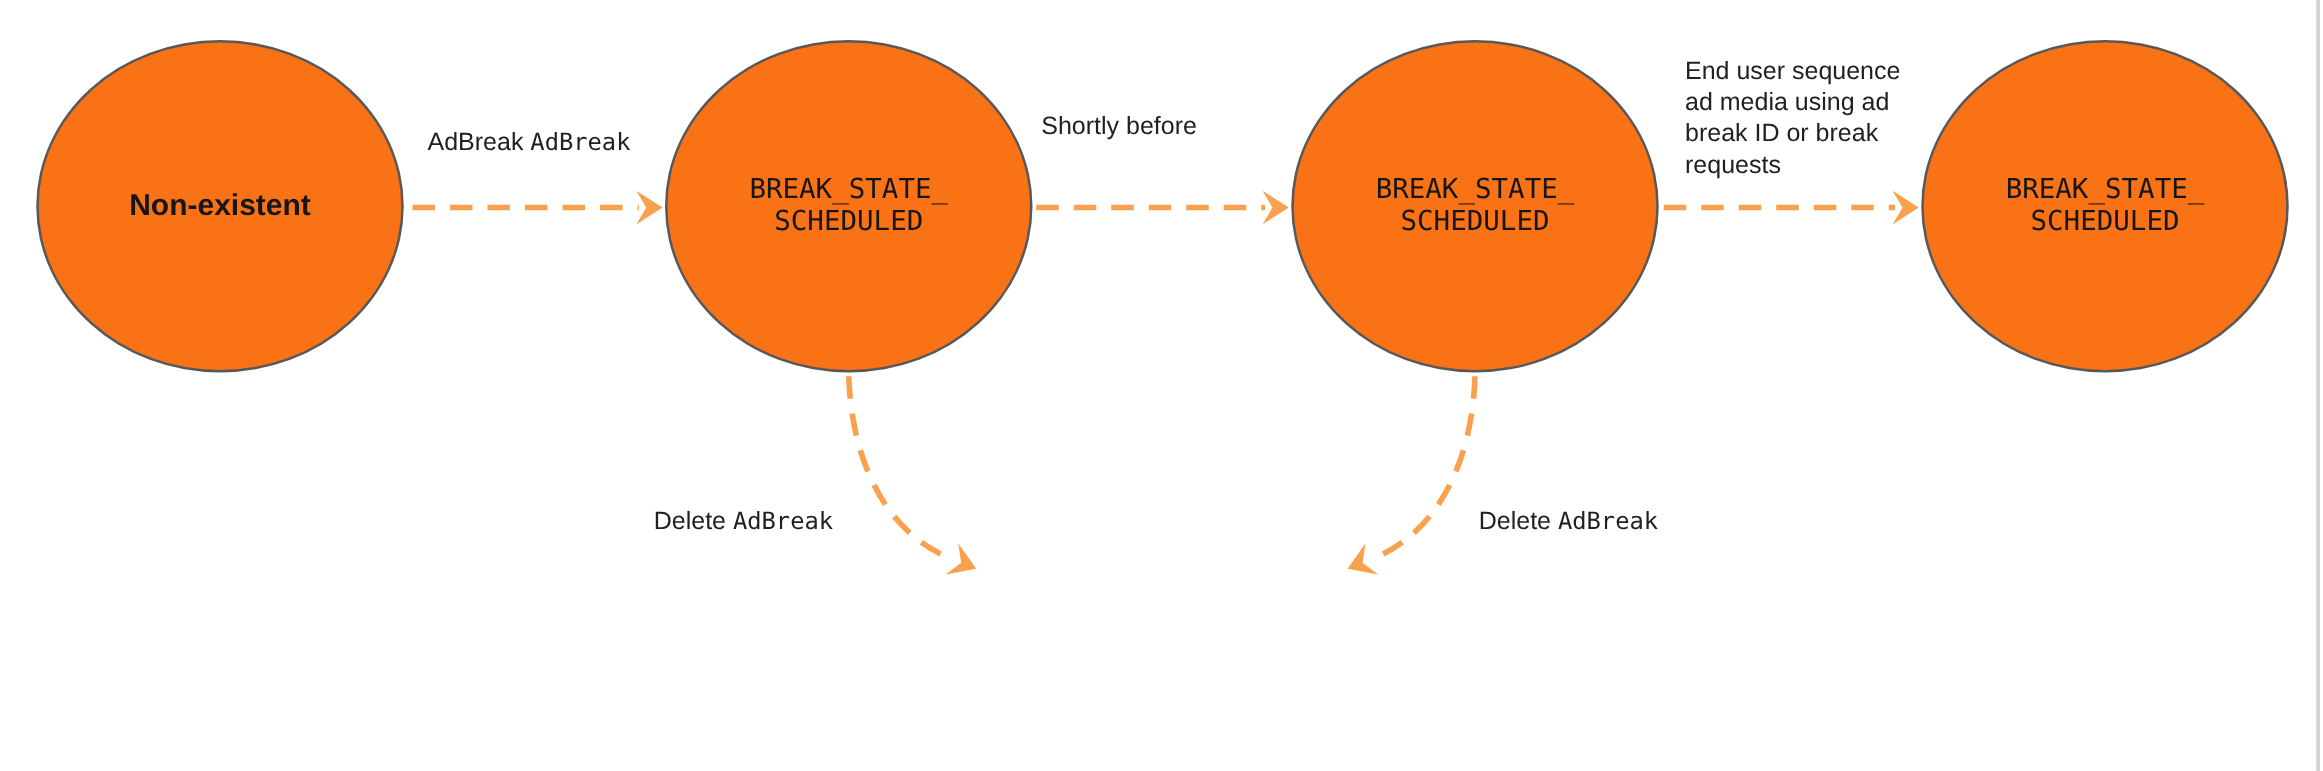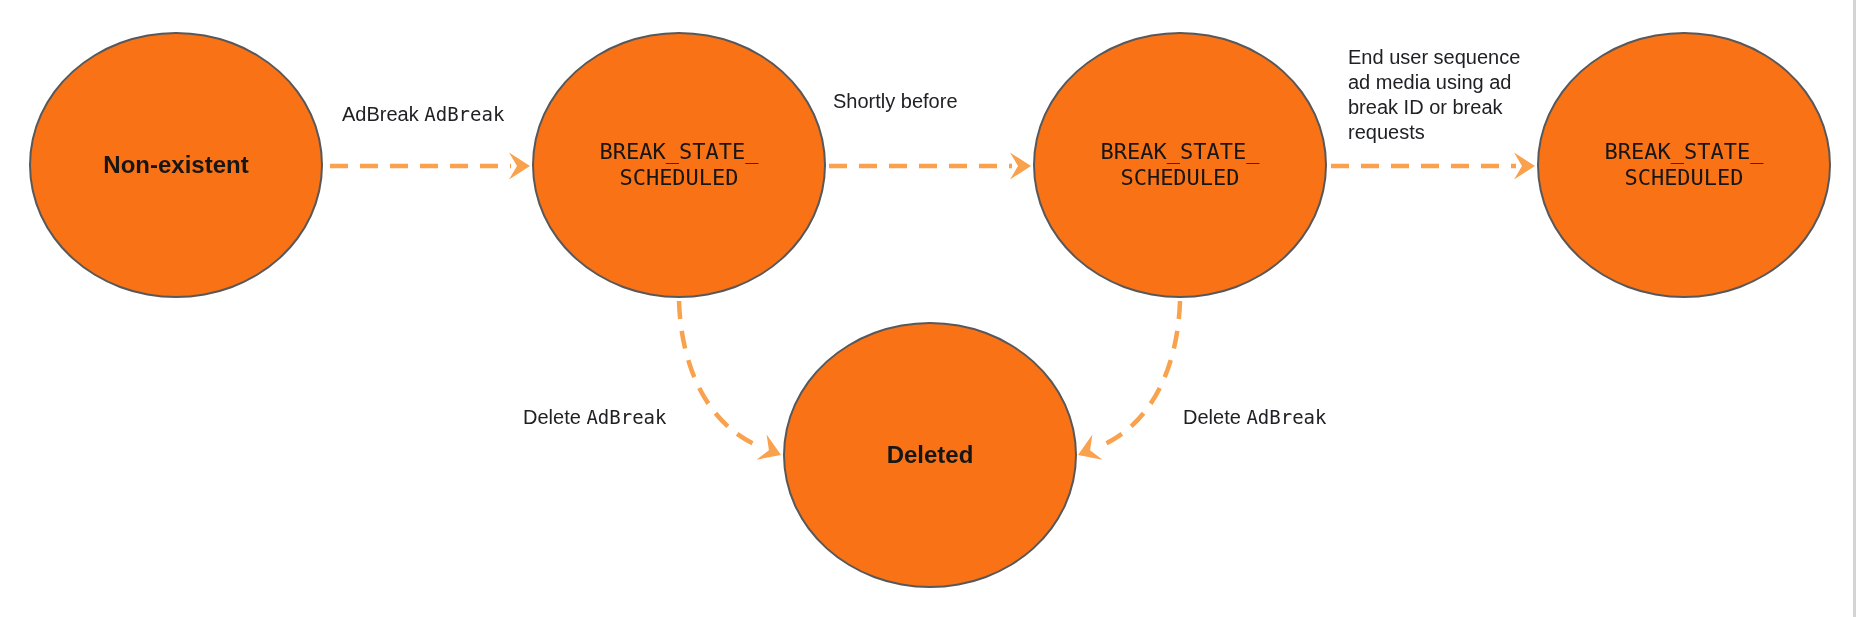--- a/index.html
+++ b/index.html
@@ -117,23 +117,20 @@
   <div class="state-node node-decisioned">
     <span class="state-label-code">BREAK_STATE_</span>
     <span class="state-label-code">SCHEDULED</span>
   </div>
 
   <div class="state-node node-complete">
     <span class="state-label-code">BREAK_STATE_</span>
     <span class="state-label-code">SCHEDULED</span>
   </div>
 
-  <div class="state-node node-deleted">
-    <span class="state-label-plain">Deleted</span>
-  </div>
 
   <div class="edge-label lbl-create">
     <span>AdBreak</span>
     <span class="mono">AdBreak</span>
   </div>
 
   <div class="edge-label lbl-shortly">
     <span class="line">Shortly before</span>
   </div>
 

